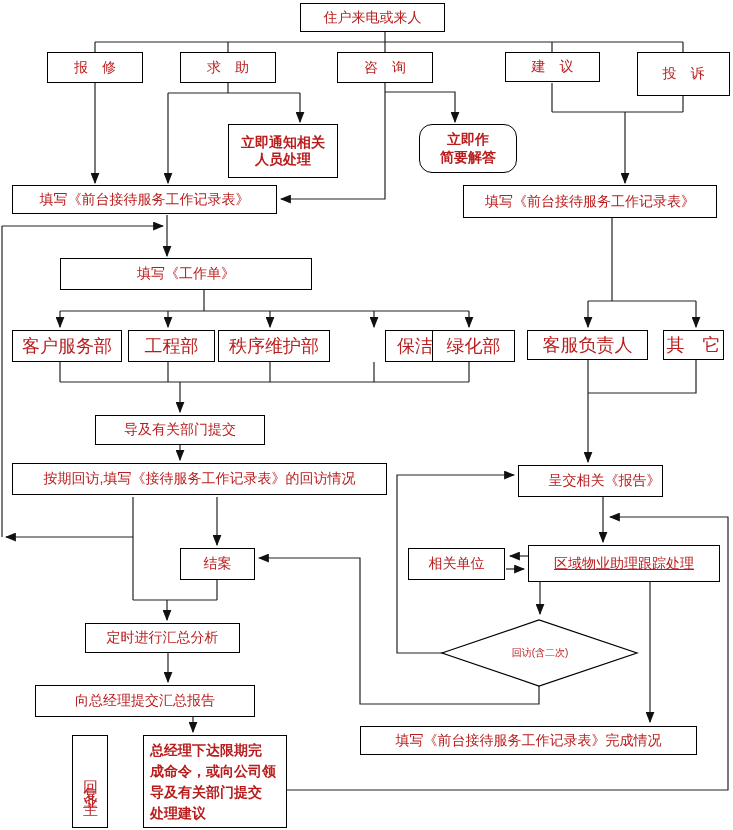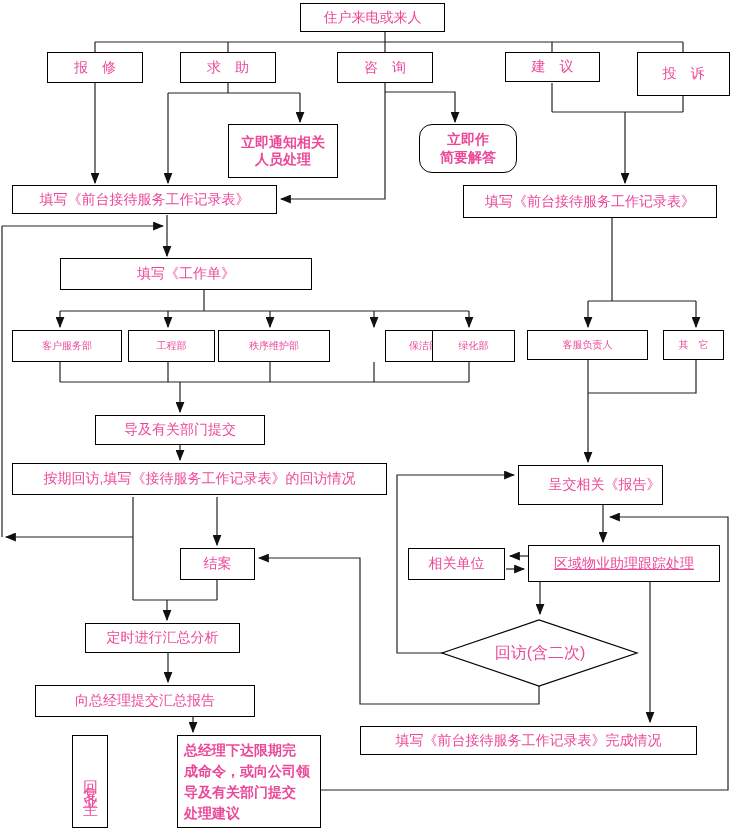--- a/index.html
+++ b/index.html
@@ -1,33 +1,33 @@
 <!DOCTYPE html>
 <html><head>
 <meta charset="utf-8">
 <style>
   html,body{margin:0;padding:0;background:#ffffff;}
   #stage{
     position:relative;width:733px;height:830px;background:#ffffff;
-    font-family:"Liberation Sans","DejaVu Sans",sans-serif;color:#ec4899;
+    font-family:"Liberation Sans","DejaVu Sans",sans-serif;color:#b91c1c;
     overflow:hidden;
   }
   #wires{position:absolute;left:0;top:0;width:733px;height:830px;}
   .node{
     position:absolute;box-sizing:border-box;border:1px solid #000;background:#fff;
     display:flex;align-items:center;justify-content:center;text-align:center;
     font-size:14px;line-height:1.25;z-index:2;
   }
-  .node.small{font-size:10px;}
+  .node.small{font-size:18px;}
   .node.multi{flex-direction:column;font-weight:bold;}
   .node.leftalign{align-items:flex-start;justify-content:flex-start;text-align:left;
     padding:4px 6px;line-height:21px;}
   .vtext{writing-mode:vertical-lr;text-orientation:upright;letter-spacing:7px;font-size:15px;}
   .dlabel{position:absolute;z-index:3;display:flex;align-items:center;justify-content:center;
-    font-size:16px;background:transparent;border:none;}
+    font-size:10px;background:transparent;border:none;}
 </style>
 </head>
 <body>
 
 <div id="stage">
 
   <svg id="wires" viewBox="0 0 733 830" xmlns="http://www.w3.org/2000/svg">
     <defs>
       <marker id="ah" viewBox="0 0 10 8" refX="9" refY="4" markerWidth="11" markerHeight="9" markerUnits="userSpaceOnUse" orient="auto">
         <path d="M0,0 L10,4 L0,8 Z" fill="#111"></path>
@@ -140,34 +140,34 @@
   <div class="node small" style="left:337px;top:330px;width:78px;height:32px;margin-left:48px;">保洁部</div>
   <div class="node small" style="left:432px;top:330px;width:83px;height:32px;">绿化部</div>
   <div class="node small" style="left:527px;top:330px;width:121px;height:30px;">客服负责人</div>
   <div class="node small" style="left:663px;top:330px;width:61px;height:30px;">其　它</div>
 
   <div class="node" style="left:95px;top:415px;width:170px;height:30px;">导及有关部门提交</div>
   <div class="node" style="left:12px;top:463px;width:375px;height:32px;">按期回访,填写《接待服务工作记录表》的回访情况</div>
 
   <div class="node" style="left:180px;top:548px;width:75px;height:32px;">结案</div>
 
-  <div class="node" style="left:518px;top:465px;width:145px;height:40px;padding-left:28px;">呈交相关《报告》</div>
+  <div class="node" style="left:518px;top:465px;width:145px;height:32px;padding-left:28px;">呈交相关《报告》</div>
   <div class="node" style="left:408px;top:548px;width:97px;height:32px;">相关单位</div>
   <div class="node" style="left:528px;top:545px;width:192px;height:37px;text-decoration:underline;">区域物业助理跟踪处理</div>
 
   <div class="dlabel" style="left:470px;top:638px;width:140px;height:30px;">回访(含二次)</div>
 
   <div class="node" style="left:85px;top:623px;width:155px;height:30px;text-align:center;">定时进行汇总分析</div>
   <div class="node" style="left:35px;top:685px;width:220px;height:32px;">向总经理提交汇总报告</div>
 
   <div class="node" style="left:72px;top:735px;width:36px;height:93px;">
     <span class="vtext">回复业主</span>
   </div>
 
-  <div class="node multi leftalign" style="left:143px;top:735px;width:144px;height:93px;margin-left:34px;">
+  <div class="node multi leftalign" style="left:143px;top:735px;width:144px;height:93px;">
     <div>总经理下达限期完</div>
     <div>成命令，或向公司领</div>
     <div>导及有关部门提交</div>
     <div>处理建议</div>
   </div>
 
   <div class="node" style="left:360px;top:726px;width:337px;height:29px;">填写《前台接待服务工作记录表》完成情况</div>
 
 </div>
 

